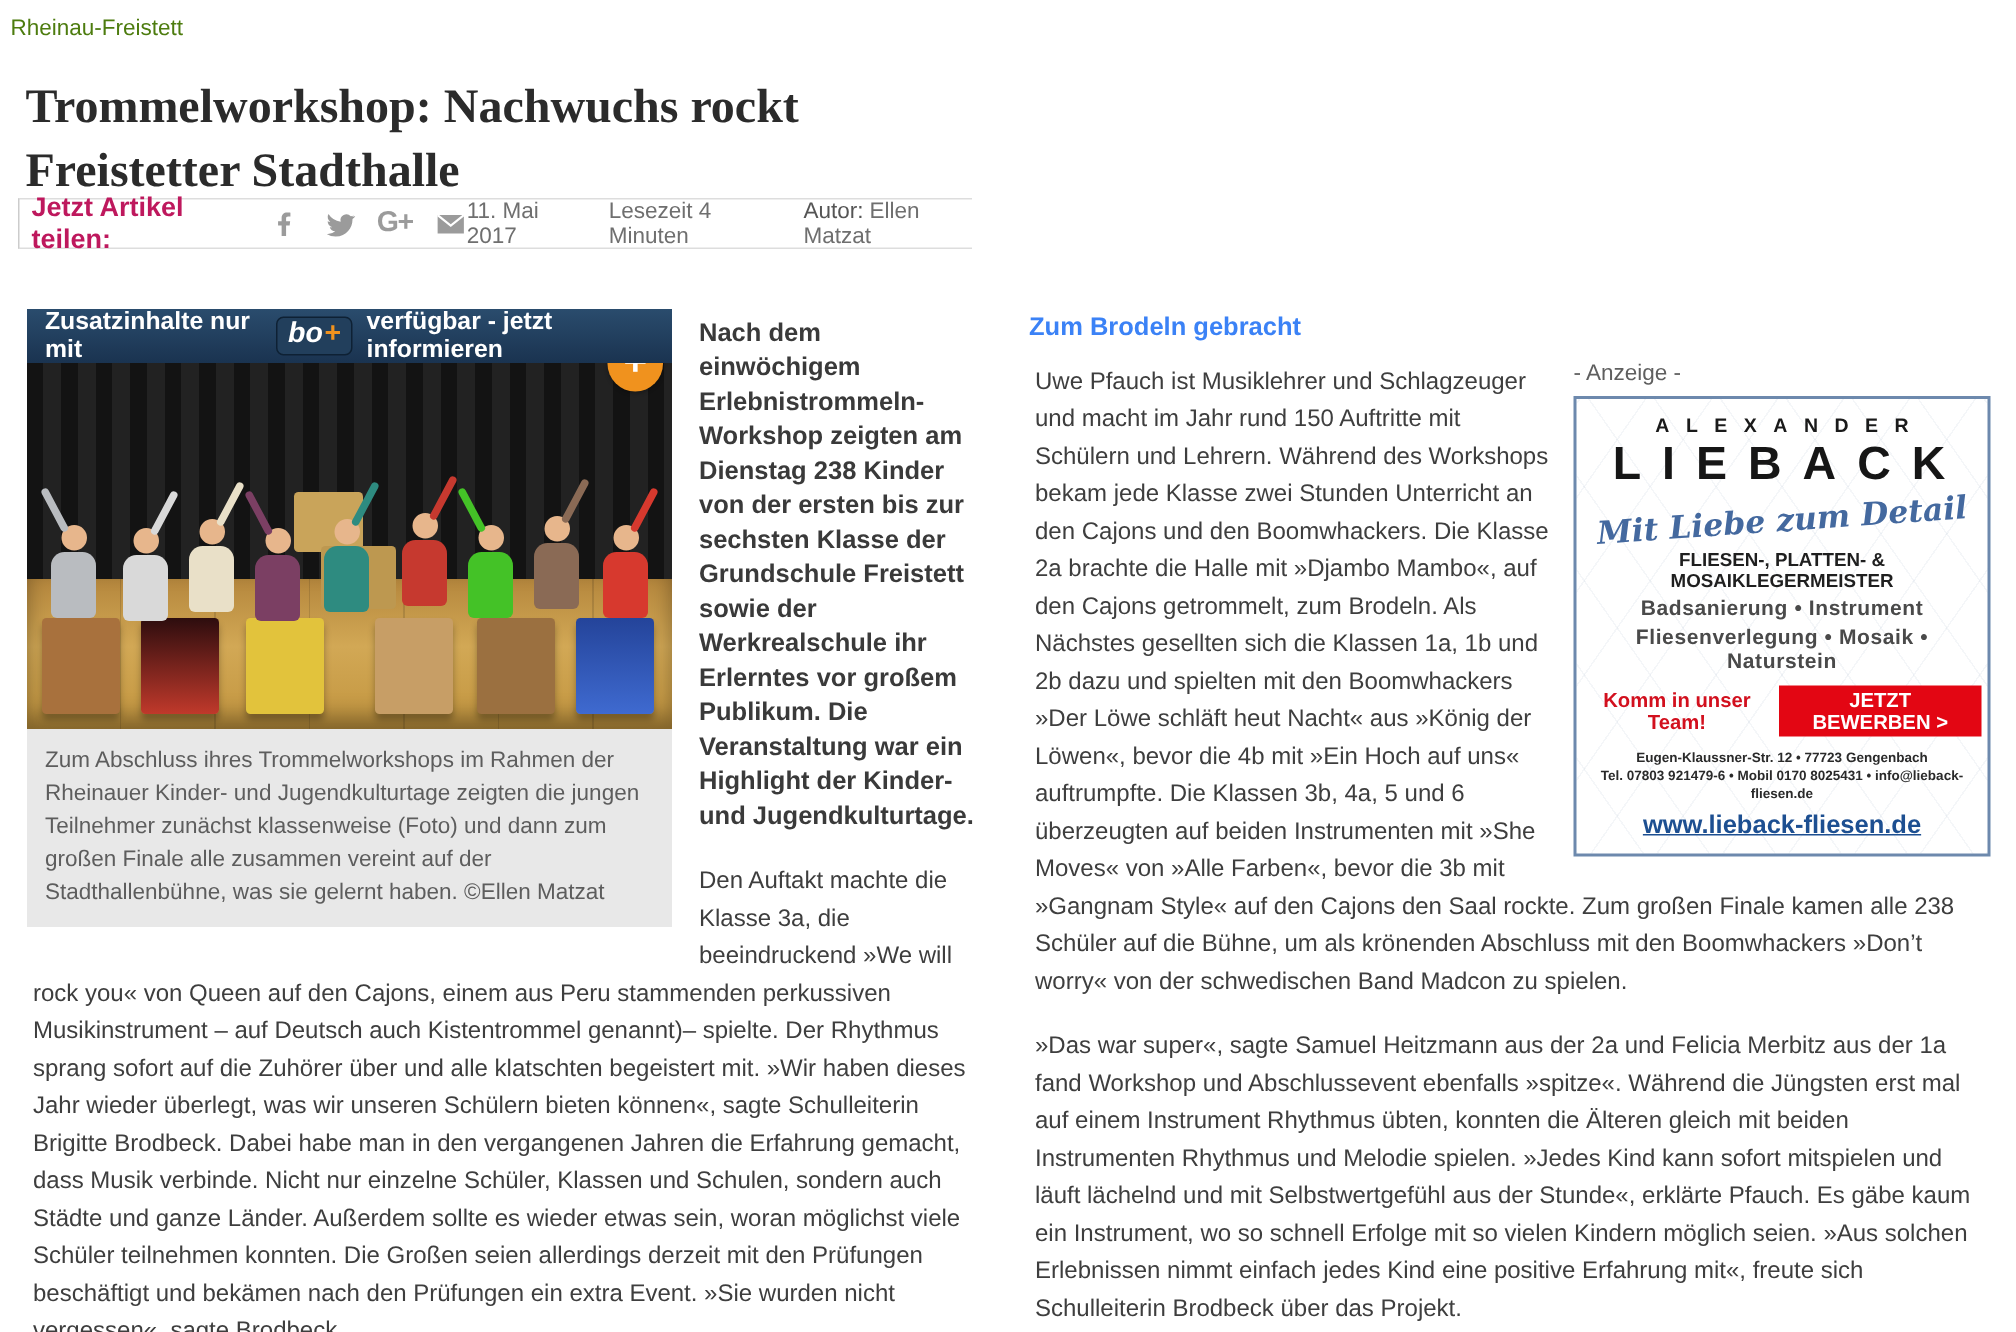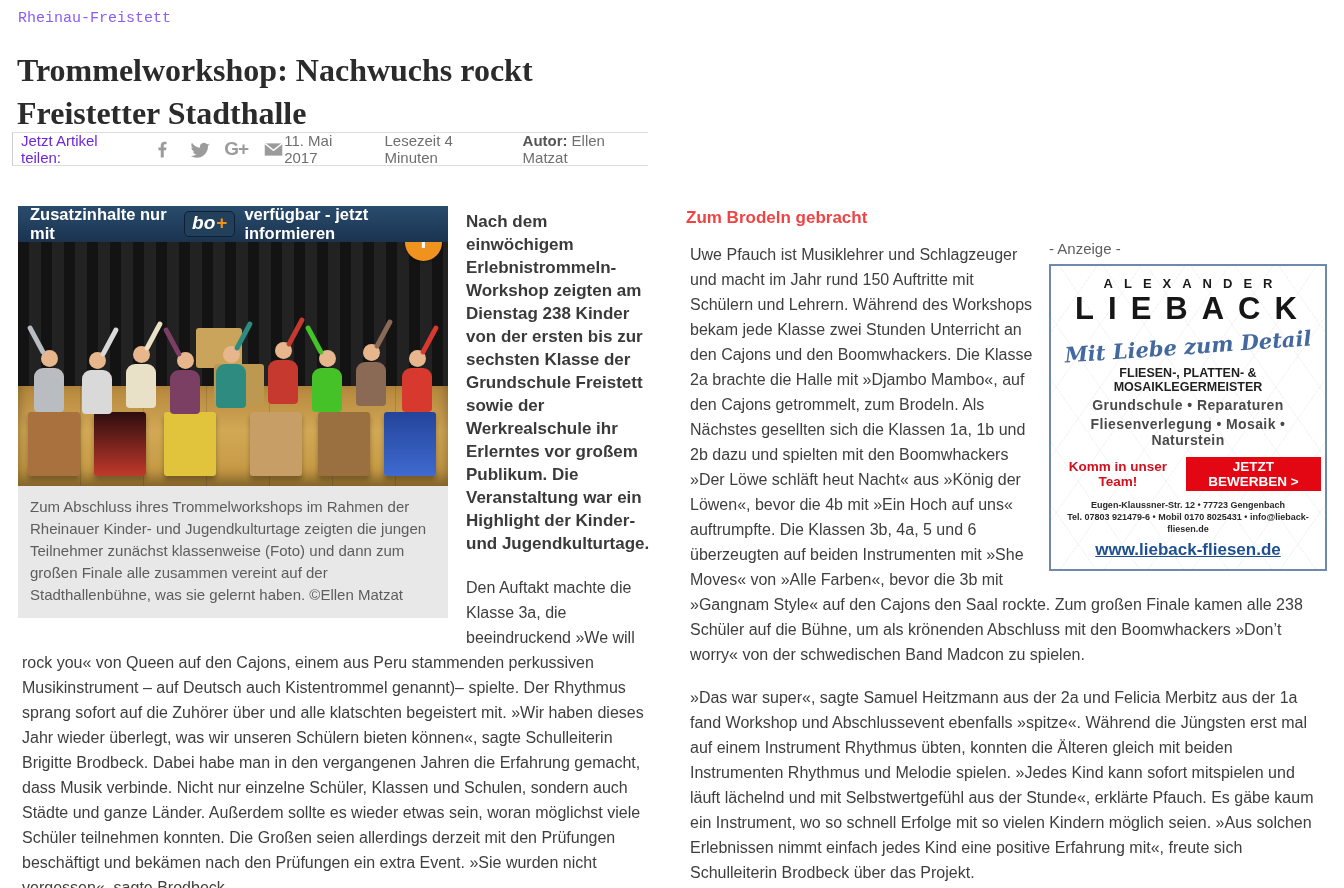--- a/index.html
+++ b/index.html
@@ -1,37 +1,37 @@
 <!DOCTYPE html>
 <html lang="de"><head>
 <meta charset="utf-8">
 <style>
   html,body{margin:0;padding:0;background:#fff;}
   body{width:1344px;height:888px;position:relative;overflow:hidden;
        font-family:"Liberation Sans",sans-serif;color:#3e3e3e;}
 
   
-  .category{position:absolute;left:18px;top:10px;font-size:15px;color:#8b5cf6;font-family:Liberation Mono, monospace;}
+  .category{position:absolute;left:7px;top:10px;font-size:15px;color:#4d7c0f;}
   .title{position:absolute;left:17px;top:28px;width:660px;
          font-family:"Liberation Serif",serif;font-weight:700;
          font-size:32px;line-height:43px;color:#2b2b2b;}
 
   
   .share-bar{position:absolute;left:12px;top:132px;width:636px;height:34px;
              border-top:1px solid #ddd;border-bottom:1px solid #ddd;border-left:1px solid #ccc;
              display:flex;align-items:center;padding-left:8px;box-sizing:border-box;}
-  .share-label{font-size:15px;color:#6d28d9;margin-right:16px;}
+  .share-label{font-size:18px;color:#be185d;margin-right:16px;font-weight:bold;}
   .share-icons{display:flex;align-items:center;gap:15px;}
   .sicon{width:22px;height:22px;display:flex;align-items:center;justify-content:center;
          color:#9b9b9b;cursor:pointer;}
   .sicon svg{width:21px;height:21px;fill:#9b9b9b;}
   .gplus{font-size:19px;font-weight:700;color:#9b9b9b;letter-spacing:-1px;}
   .meta{margin-left:auto;display:flex;gap:20px;font-size:15px;color:#6f6f6f;
         align-items:center;padding-right:2px;}
-  .meta .author b{color:#555;font-weight:700;margin-right:4px;}
+  .meta .author b{color:#555;font-weight:400;margin-right:4px;}
 
   
   .col-left{position:absolute;left:18px;top:206px;width:632px;}
   .col-right{position:absolute;left:686px;top:206px;width:641px;}
 
   
   .figure{float:left;width:430px;margin:0 18px 12px 0;}
   .banner{height:36px;background:linear-gradient(180deg,#2a4c6d,#1a3350);
           display:flex;align-items:center;gap:9px;padding:0 12px;
           font-size:16.5px;font-weight:700;color:#fff;cursor:pointer;}
@@ -61,21 +61,21 @@
               background:var(--shirt);}
   .plus-btn{position:absolute;top:-18px;right:6px;width:37px;height:37px;border-radius:50%;
             background:#f0921e;color:#fff;font-size:27px;font-weight:700;line-height:35px;
             text-align:center;cursor:pointer;box-shadow:0 1px 3px rgba(0,0,0,.3);z-index:3;}
   .caption{background:#e8e8e8;padding:10px 12px 12px;font-size:15px;line-height:22px;
            color:#5d5d5d;}
 
   
   .lead{font-size:17px;line-height:23px;font-weight:700;color:#3a3a3a;margin:4px 0 20px;}
   .body-text{font-size:16px;line-height:25px;color:#3e3e3e;margin:0 4px 18px;}
-  .section-heading{font-size:17px;line-height:20px;font-weight:700;color:#ef4444;
+  .section-heading{font-size:17px;line-height:20px;font-weight:700;color:#3b82f6;
                    margin:2px 0 14px;}
 
   
   .ad-wrap{float:right;width:278px;margin-left:14px;margin-bottom:8px;}
   .ad-label{text-align:left;font-size:15px;color:#5f5f5f;margin:34px 0 7px;}
   .ad-box{border:2px solid #6d89ad;background:
           repeating-linear-gradient(55deg,rgba(120,145,175,.08) 0 1px,transparent 1px 36px),
           repeating-linear-gradient(-55deg,rgba(120,145,175,.08) 0 1px,transparent 1px 36px),
           #fff;
           padding:10px 4px 9px;text-align:center;cursor:pointer;}
@@ -212,21 +212,21 @@
 
 <div class="col-right">
 
   <div class="ad-wrap">
     <div class="ad-label">- Anzeige -</div>
     <div class="ad-box">
       <div class="ad-name-top">ALEXANDER</div>
       <div class="ad-name-main">LIEBACK</div>
       <div class="ad-slogan">Mit Liebe zum Detail</div>
       <div class="ad-prof">FLIESEN-, PLATTEN- &amp; MOSAIKLEGERMEISTER</div>
-      <div class="ad-serv">Grundschule • Reparaturen</div>
+      <div class="ad-serv">Badsanierung • Instrument</div>
       <div class="ad-serv">Fliesenverlegung • Mosaik • Naturstein</div>
       <div class="ad-team">
         <span class="ad-team-call">Komm in unser Team!</span>
         <span class="ad-apply">JETZT BEWERBEN &gt;</span>
       </div>
       <div class="ad-addr">Eugen-Klaussner-Str. 12 • 77723 Gengenbach</div>
       <div class="ad-contact">Tel. 07803 921479-6 • Mobil 0170 8025431 • info@lieback-fliesen.de</div>
       <a class="ad-site">www.lieback-fliesen.de</a>
     </div>
   </div>

